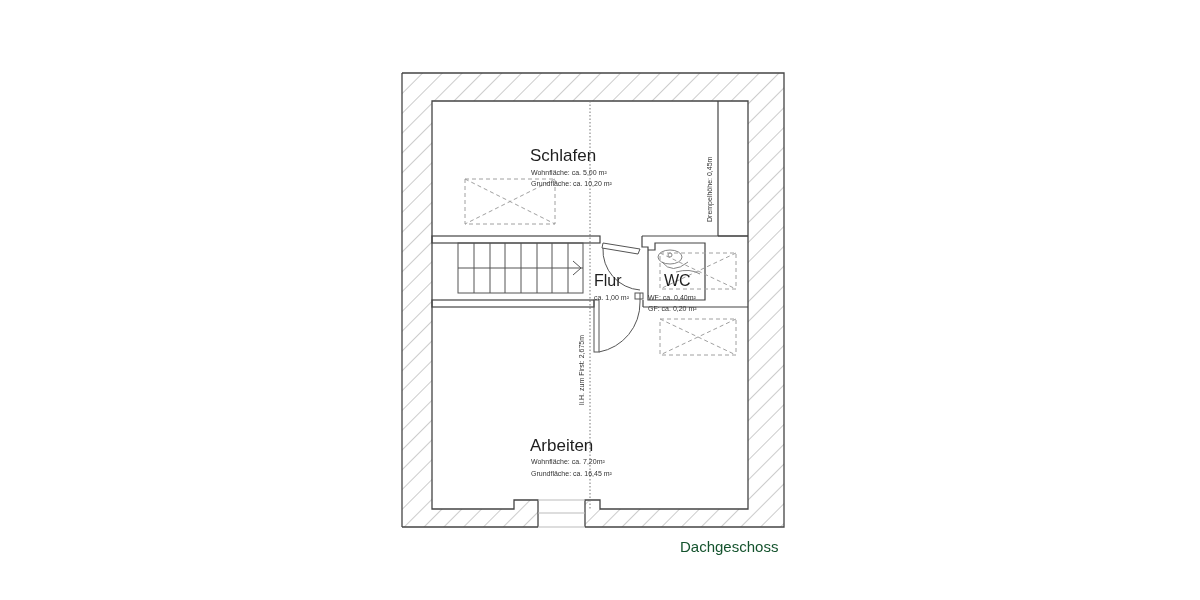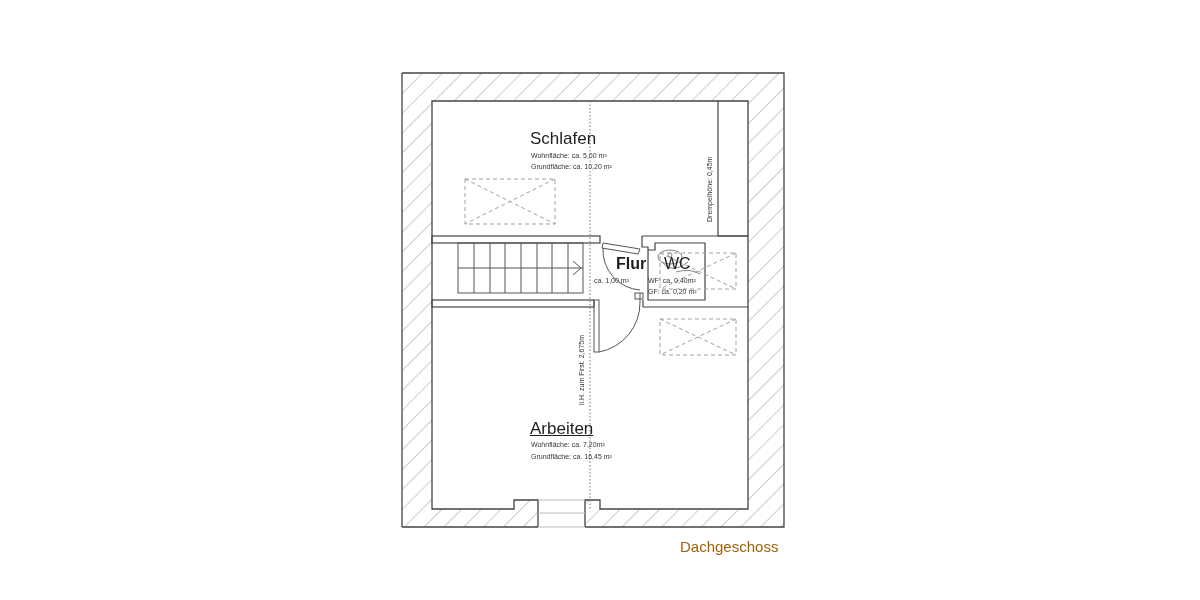--- a/index.html
+++ b/index.html
@@ -1,25 +1,25 @@
 <!DOCTYPE html>
 <html><head>
   <meta charset="utf-8">
   <style>
     html, body { margin: 0; padding: 0; background: #ffffff; }
     body { width: 1200px; height: 600px; position: relative; overflow: hidden;
            font-family: "Liberation Sans", sans-serif; color: #222; }
     #plan { position: absolute; left: 0; top: 0; }
-    .lbl { position: absolute; white-space: nowrap; color: #1e1e1e; }
+    .lbl { position: absolute; white-space: nowrap; color: #1e1e1e; margin-top: 17px; }
     .room-title { font-size: 17px; }
     .room-title.small { font-size: 16px; }
     .area { font-size: 7px; line-height: 11px; color: #333; }
     .vert { position: absolute; font-size: 7px; color: #333; white-space: nowrap;
             transform-origin: left top; transform: rotate(-90deg); }
-    .caption { position: absolute; font-size: 15px; color: #a16207; }
+    .caption { position: absolute; font-size: 15px; color: #14532d; }
   </style>
 </head>
 <body>
 
 <svg id="plan" width="1200" height="600" viewBox="0 0 1200 600">
   <defs>
     <pattern id="hatch" patternUnits="userSpaceOnUse" width="14" height="14" patternTransform="rotate(45)">
       <line x1="0" y1="0" x2="0" y2="14" stroke="#9a9a9a" stroke-width="1"></line>
     </pattern>
   </defs>
@@ -104,27 +104,27 @@
     <rect x="660" y="319" width="76" height="36"></rect>
     <line x1="660" y1="319" x2="736" y2="355"></line>
     <line x1="736" y1="319" x2="660" y2="355"></line>
   </g>
 </svg>
 
 <div class="lbl room-title" style="left:530px; top:129px;">Schlafen</div>
 <div class="lbl area" style="left:531px; top:150px;">Wohnfläche:  ca.   5,00 m²</div>
 <div class="lbl area" style="left:531px; top:161px;">Grundfläche: ca. 10,20 m²</div>
 
-<div class="lbl room-title small" style="left:616px; top:255px;font-weight:bold;">Flur</div>
+<div class="lbl room-title small" style="left:594px; top:255px;">Flur</div>
 <div class="lbl area" style="left:594px; top:275px;">ca. 1,00 m²</div>
 
 <div class="lbl room-title small" style="left:664px; top:255px;">WC</div>
 <div class="lbl area" style="left:648px; top:275px;">WF: ca. 0,40m²</div>
 <div class="lbl area" style="left:648px; top:286px;">GF: ca. 0,20 m²</div>
 
-<div class="lbl room-title" style="left:530px; top:419px;text-decoration:underline;">Arbeiten</div>
+<div class="lbl room-title" style="left:530px; top:419px;">Arbeiten</div>
 <div class="lbl area" style="left:531px; top:439px;">Wohnfläche:  ca.   7,20m²</div>
 <div class="lbl area" style="left:531px; top:451px;">Grundfläche: ca. 16,45 m²</div>
 
 <div class="vert" style="left:706px; top:222px;">Drempelhöhe: 0,45m</div>
 <div class="vert" style="left:578px; top:405px;">li.H. zum First: 2,675m</div>
 
 <div class="caption" style="left:680px; top:538px;">Dachgeschoss</div>
 
 </body></html>

